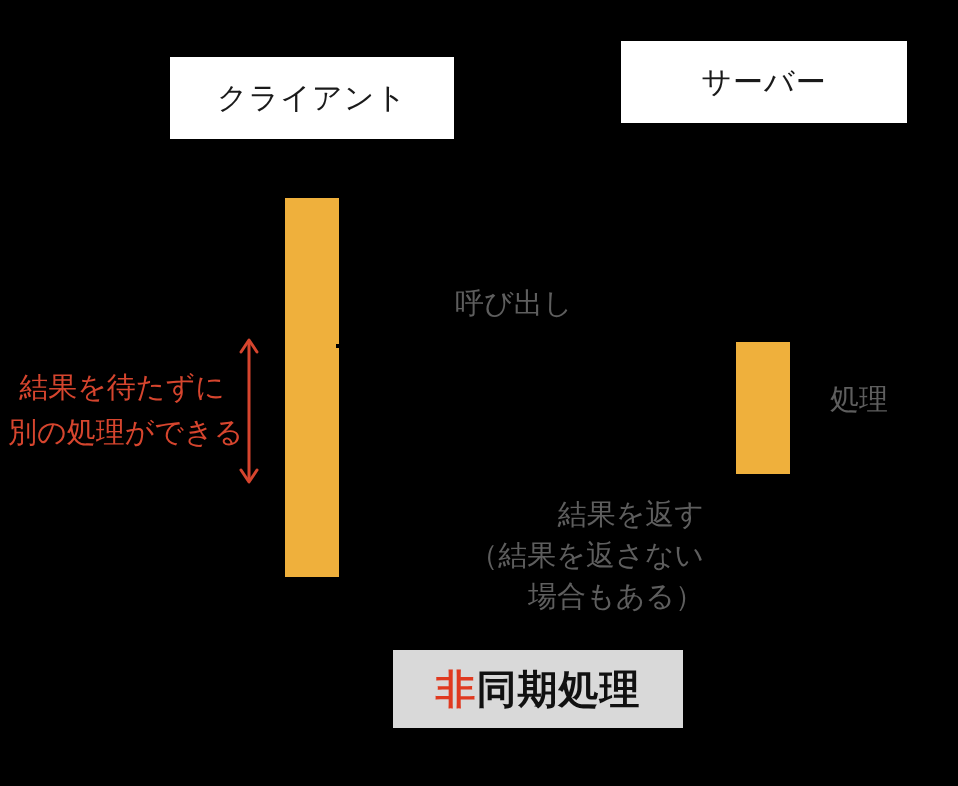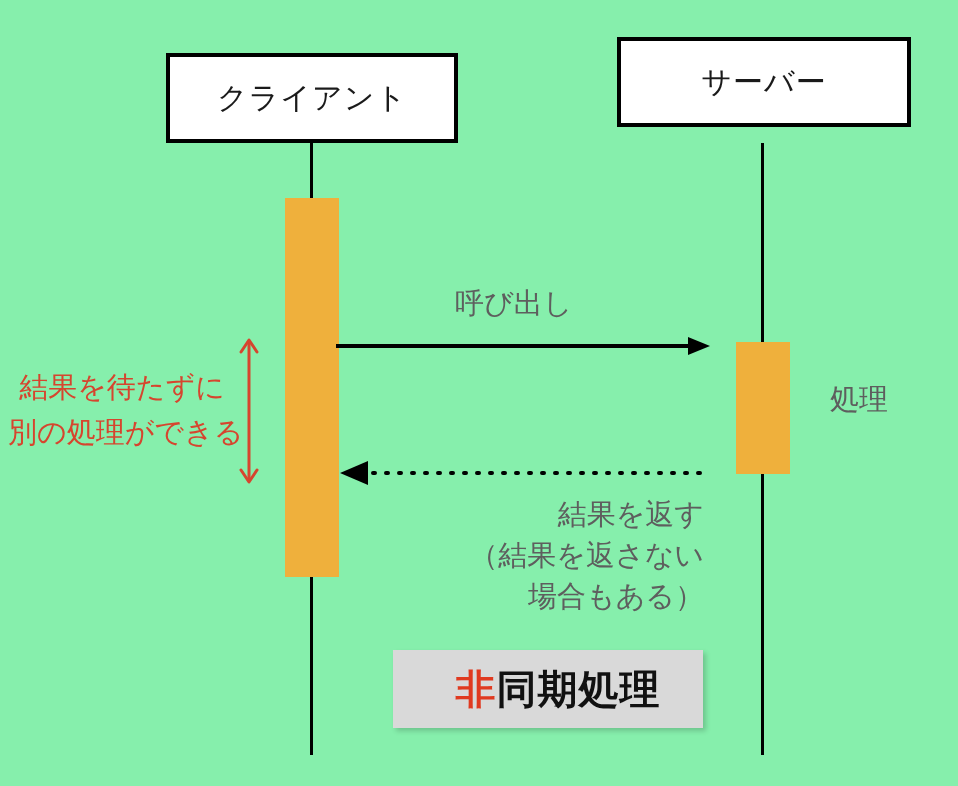--- a/index.html
+++ b/index.html
@@ -7,21 +7,21 @@
     padding: 0;
     background: #ffffff;
   }
   body {
     font-family: "Liberation Sans", "DejaVu Sans", sans-serif;
   }
   #canvas {
     position: relative;
     width: 958px;
     height: 786px;
-    background: #86efac;
+    background: #000000;
     overflow: hidden;
   }
 
   
   .participant-box {
     position: absolute;
     box-sizing: border-box;
     border: 4px solid #000000;
     background: #ffffff;
     display: flex;
@@ -145,19 +145,19 @@
     <div>結果を待たずに</div>
     <div>別の処理ができる</div>
   </div>
 
   <svg class="red-arrow-svg" style="left:236px; top:336px;" width="26" height="150" viewBox="0 0 26 150">
     <line x1="13" y1="6" x2="13" y2="144" stroke="#d6452e" stroke-width="3"></line>
     <polyline points="5,16 13,4 21,16" fill="none" stroke="#d6452e" stroke-width="3" stroke-linecap="round" stroke-linejoin="round"></polyline>
     <polyline points="5,134 13,146 21,134" fill="none" stroke="#d6452e" stroke-width="3" stroke-linecap="round" stroke-linejoin="round"></polyline>
   </svg>
 
-  <div class="caption-box" style="left:393px; top:650px; width:290px; height:78px;padding-left:20px;">
+  <div class="caption-box" style="left:393px; top:650px; width:290px; height:78px;">
     <div class="caption-text">
       <span class="caption-accent">非</span><span class="caption-rest">同期処理</span>
     </div>
   </div>
 
 </div>
 
 </body></html>

